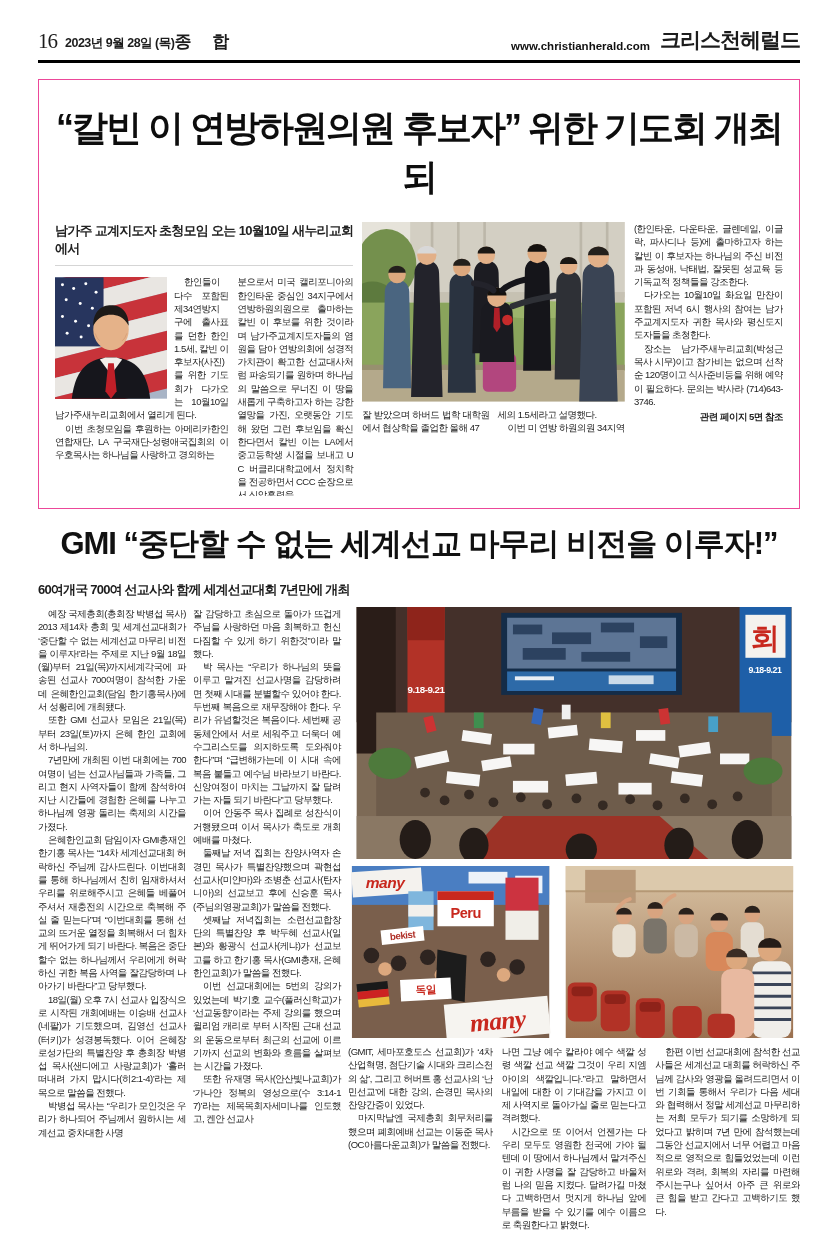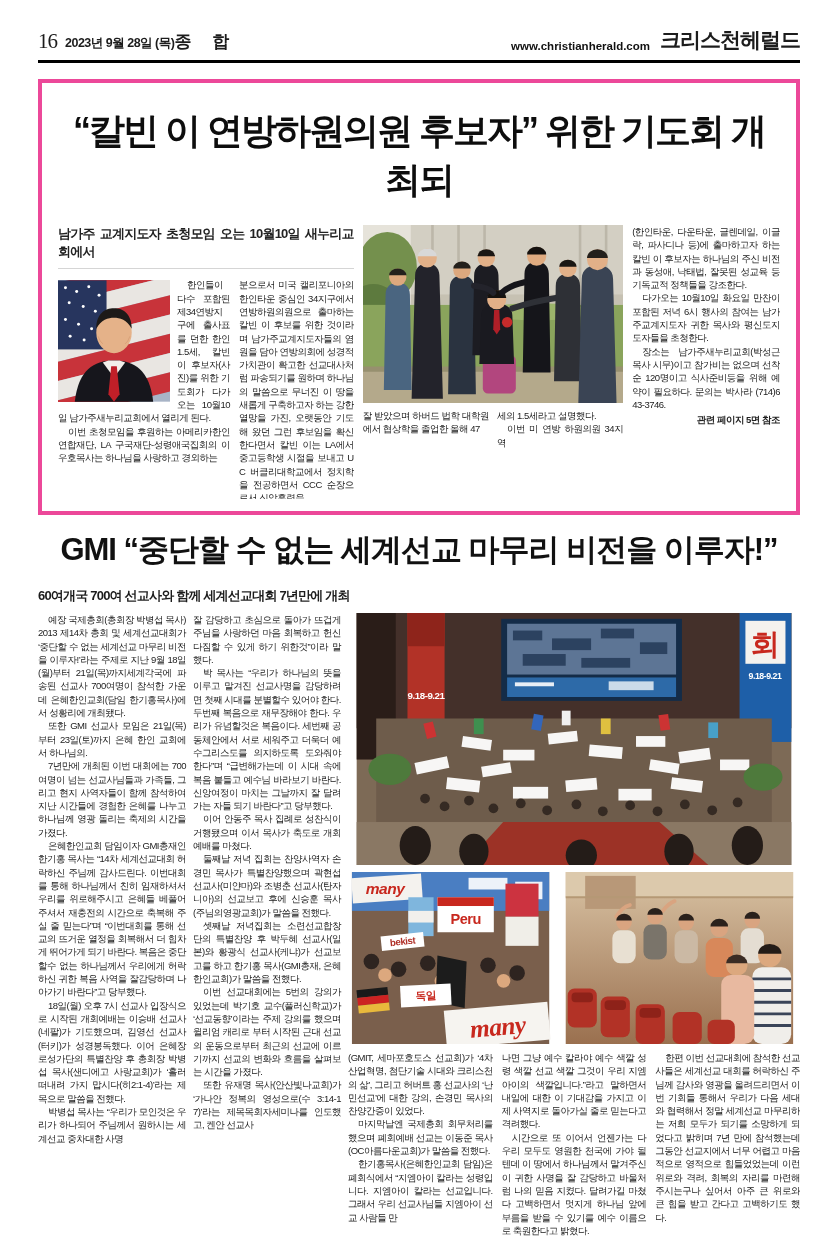--- a/index.html
+++ b/index.html
@@ -14,21 +14,21 @@
   
   .masthead-bar { display:flex; align-items:flex-end; padding-bottom:6px; }
   .pageno { font-family:"Liberation Serif","DejaVu Serif",serif; font-size:21px; font-weight:400; letter-spacing:-1px; }
   .pagedate { font-size:12.5px; font-weight:700; margin-left:8px; padding-bottom:2px; letter-spacing:-0.5px; }
   .section-name { flex:1; font-size:17px; font-weight:800; letter-spacing:8px; padding-bottom:1px; }
   .site-url { font-size:11.5px; font-weight:700; color:#111; padding-bottom:2px; margin-right:10px; }
   .masthead { font-size:21px; font-weight:900; letter-spacing:-1px; padding-bottom:0; }
   .thick-rule { border-top:3px solid #000; }
 
   
-  .article1 { border:4px solid #ec4899; margin-top:16px; padding:10px 16px 12px 16px; }
+  .article1 { border:1px solid #ec4899; margin-top:16px; padding:10px 16px 12px 16px; }
   .a1-headline {
     text-align:center; font-size:36px; font-weight:800; letter-spacing:-2px;
     margin:14px 0 20px 0; color:#0d0d0d;
   }
   .a1-body { display:flex; gap:9px; height:274px; overflow:hidden; }
   .a1-left { width:42%; }
   .a1-subhead { font-size:13px; font-weight:800; letter-spacing:-0.8px; padding-bottom:7px; border-bottom:1px solid #d5d5d5; }
   .a1-cols { display:flex; gap:9px; margin-top:9px; }
   .a1-col1 { width:60%; }
   .a1-col2 { width:40%; }
@@ -436,21 +436,20 @@
               <rect x="76" y="140" width="22" height="10" rx="4"></rect>
             </g>
           </svg>
         </div>
 
         <div class="a2-textrow">
           <div>
             <div>
                 <p class="para flush">(GMIT, 세마포호도스 선교회)가 ‘4차산업혁명, 첨단기술 시대와 크리스천의 삶’, 그리고 허버트 홍 선교사의 ‘난민선교’에 대한 강의, 손경민 목사의 찬양간증이 있었다.</p>
                 <p class="para">마지막날엔 국제총회 회무처리를 했으며 폐회예배 선교는 이동준 목사(OC아름다운교회)가 말씀을 전했다.</p>
-                <p class="para">한기홍목사(은혜한인교회 담임)은 폐회식에서 “지엠아이 칼라는 성령입니다. 지엠아이 칼라는 선교입니다. 그래서 우리 선교사님들 지엠아이 선교 사람들 만</p>
               </div>
           </div>
           <div>
             <div>
                 <p class="para flush">나면 그냥 예수 칼라야 예수 색깔 성령 색깔 선교 색깔 그것이 우리 지엠아이의 색깔입니다.”라고 말하면서 내일에 대한 이 기대감을 가지고 이제 사역지로 돌아가실 줄로 믿는다고 격려했다.</p>
                 <p class="para">시간으로 또 이어서 언젠가는 다 우리 모두도 영원한 천국에 가야 될 텐데 이 땅에서 하나님께서 맡겨주신 이 귀한 사명을 잘 감당하고 바울처럼 나의 믿음 지켰다. 달려가길 마쳤다 고백하면서 멋지게 하나님 앞에 부름을 받을 수 있기를 예수 이름으로 축원한다고 밝혔다.</p>
               </div>
           </div>
           <div>
             <div>

